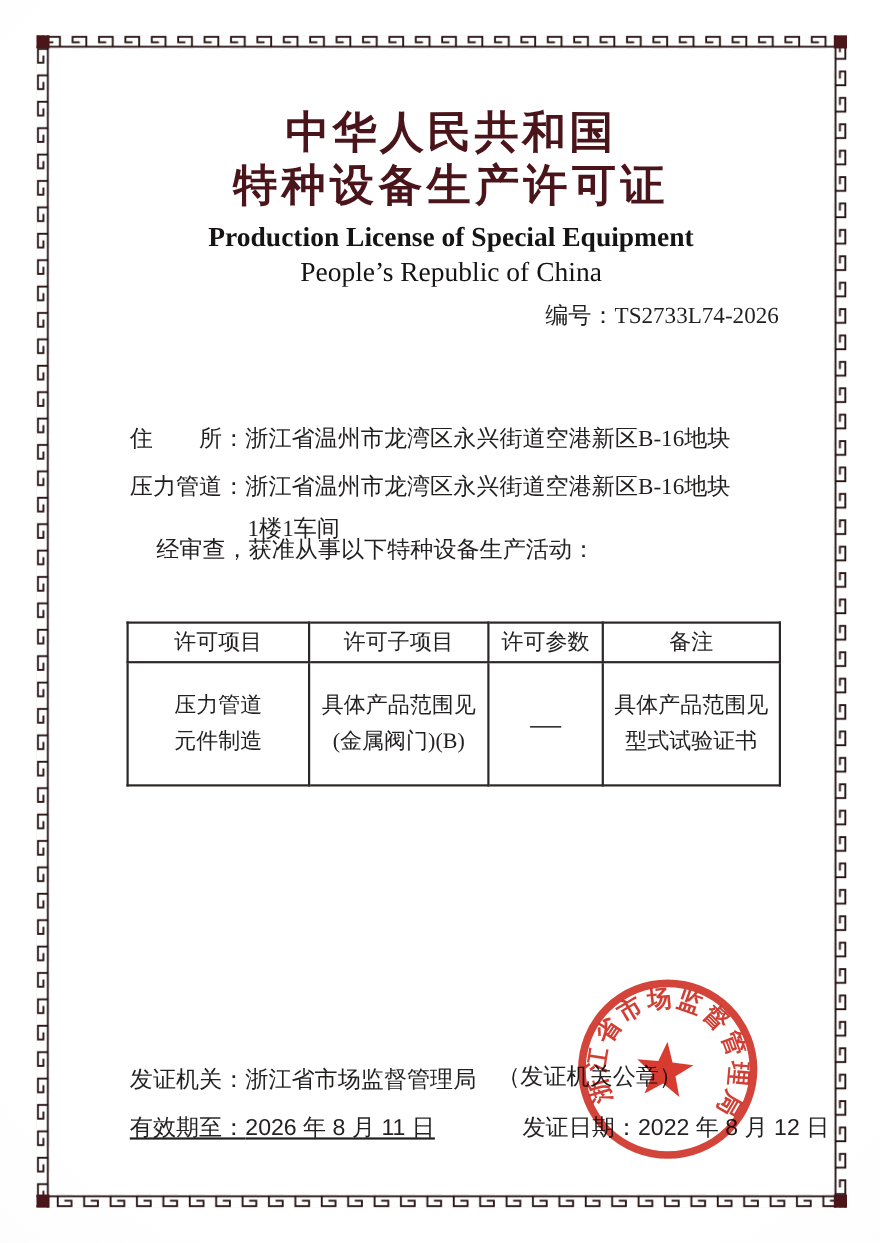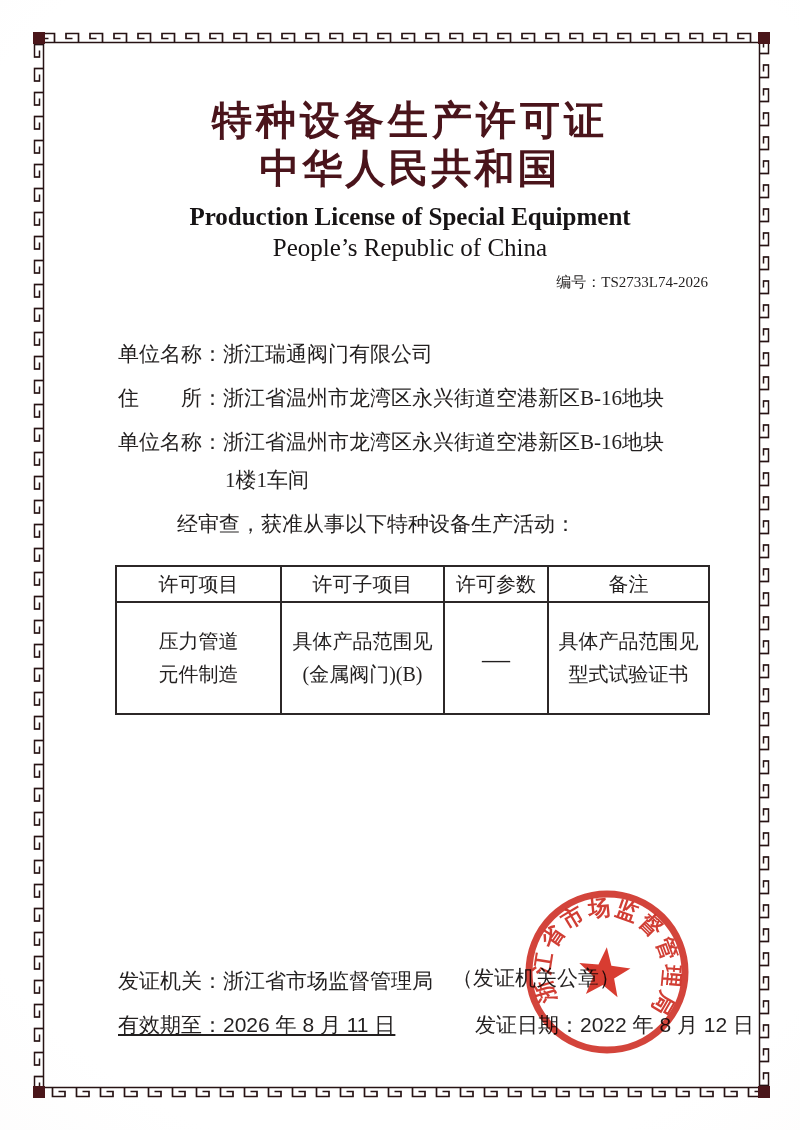--- a/index.html
+++ b/index.html
@@ -15,28 +15,28 @@
   }
   .frame { position:absolute; left:33px; top:32px; }
 
   .titles { position:absolute; left:60px; top:97px; width:700px; text-align:center; }
   .t-cn { font-weight:bold; color:#4a141b; font-size:40px; line-height:1.2; }
   .t-cn1 { letter-spacing:3px; }
   .t-cn2 { letter-spacing:4px; }
   .t-en { font-size:25px; line-height:1.22; color:#161314; }
   .t-en1 { margin-top:9px;font-weight:bold; }
 
-  .serial { position:absolute; top:273px; right:92px; font-size:15px; white-space:nowrap; }
+  .serial { position:absolute; top:273px; right:92px; font-size:21px; white-space:nowrap; }
 
   .field-line { position:absolute; left:118px; font-size:21px; white-space:nowrap; }
   .company   { top:340px; }
   .residence { top:384px;text-align:right; }
   .mfg       { top:428px; }
   .mfg2      { top:466px; left:225px; }
-  .statement { top:510px; left:142px;margin-left:35px; }
+  .statement { top:485px; left:142px; }
 
   table.license {
     position:absolute; left:115px; top:565px; width:593px;
     border-collapse:collapse; table-layout:fixed; font-size:20px;
     background:transparent;
   }
   table.license th, table.license td {
     border:2px solid #2c2727; text-align:center; vertical-align:middle;
     font-weight:normal; line-height:33px; padding:0;
   }
@@ -75,38 +75,35 @@
     <g transform="translate(737,0) rotate(90)">
       <rect width="1066" height="12" fill="url(#mk)"></rect>
     </g>
     <rect x="0" y="0" width="12" height="12" fill="#4a161a"></rect>
     <rect x="725" y="0" width="12" height="12" fill="#4a161a"></rect>
     <rect x="0" y="1054" width="12" height="12" fill="#4a161a"></rect>
     <rect x="725" y="1054" width="12" height="12" fill="#4a161a"></rect>
   </svg>
 
   <div class="titles">
+    <div class="t-cn t-cn1">中华人民共和国</div>
     <div class="t-cn t-cn2">特种设备生产许可证</div>
-    <div class="t-cn t-cn1">中华人民共和国</div>
     <div class="t-en t-en1">Production License of Special Equipment</div>
     <div class="t-en">People’s Republic of China</div>
   </div>
 
   <div class="serial">
     <span>编号：</span><span>TS2733L74-2026</span>
   </div>
 
-  <div class="field-line company">
-    <span>单位名称：</span><span>浙江瑞通阀门有限公司</span>
-  </div>
   <div class="field-line residence">
     <span>住　　所：</span><span>浙江省温州市龙湾区永兴街道空港新区B-16地块</span>
   </div>
   <div class="field-line mfg">
-    <span>单位名称：</span><span>浙江省温州市龙湾区永兴街道空港新区B-16地块</span>
+    <span>压力管道：</span><span>浙江省温州市龙湾区永兴街道空港新区B-16地块</span>
   </div>
   <div class="field-line mfg2">1楼1车间</div>
   <div class="field-line statement">经审查，获准从事以下特种设备生产活动：</div>
 
   <table class="license">
     <colgroup>
       <col style="width:165px">
         <col style="width:163px">
         <col style="width:104px">
         <col style="width:161px">

